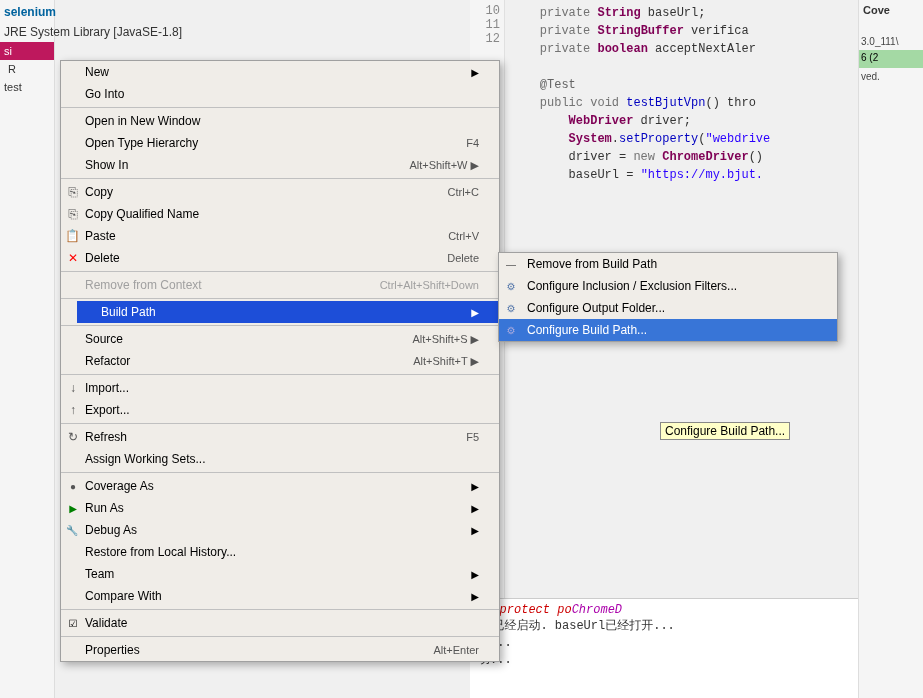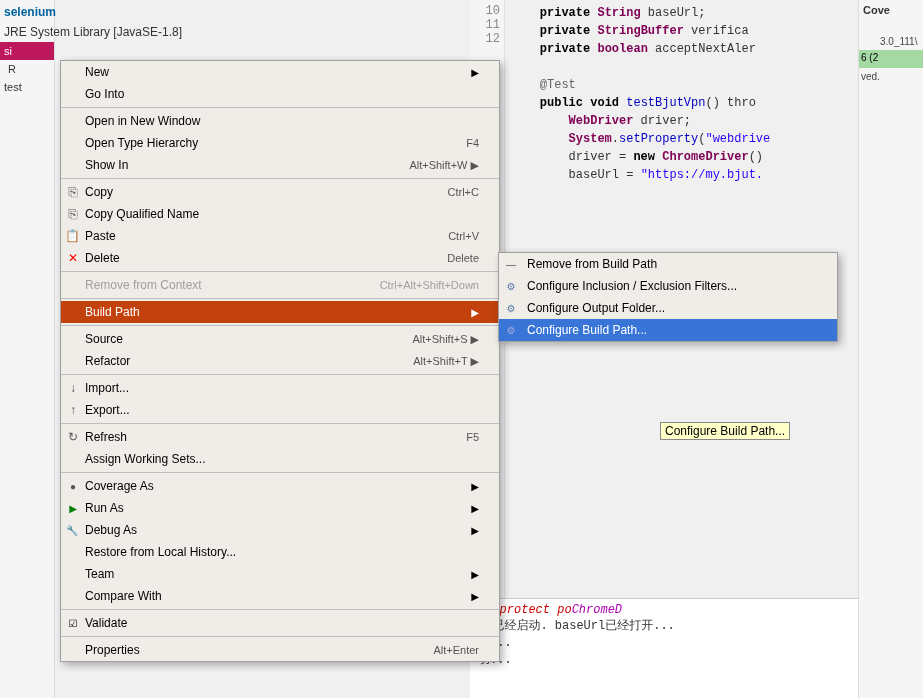--- a/index.html
+++ b/index.html
@@ -61,21 +61,21 @@
       overflow: hidden;
     }
 
     .code-line {
       height: 18px;
       line-height: 18px;
       white-space: nowrap;
       color: #333;
     }
 
-    .kw { color: #000000; font-weight: bold; text-align: right; }
+    .kw { color: #737373; font-weight: normal; text-align: right; }
     .type { color: #7f0055; font-weight: bold; }
     .str { color: #2a00ff; }
     .annotation { color: #646464; }
     .method { color: #0000c0; }
 
     
     .context-menu {
       position: absolute;
       top: 60px;
       left: 60px;
@@ -91,22 +91,23 @@
       align-items: center;
       justify-content: space-between;
       padding: 3px 20px 3px 24px;
       height: 22px;
       color: #000;
       cursor: default;
       position: relative;
     }
 
     .menu-item.highlighted {
-      background: #c2410c;
+      background: #1d4ed8;
       color: white;
+      margin-left: 16px;
     }
 
     .menu-item.disabled {
       color: #a0a0a0;
     }
 
     .menu-separator {
       height: 1px;
       background: #c0c0c0;
       margin: 2px 0;
@@ -274,21 +275,21 @@
   <div class="code-line">
     &nbsp;&nbsp;&nbsp;&nbsp;&nbsp;&nbsp;&nbsp;&nbsp;driver = <span class="kw">new</span> <span class="type">ChromeDriver</span>()
   </div>
   <div class="code-line">
     &nbsp;&nbsp;&nbsp;&nbsp;&nbsp;&nbsp;&nbsp;&nbsp;baseUrl = <span class="str">"https://my.bjut.</span>
   </div>
 </div>
 
 <div class="coverage-panel">
   <div class="coverage-title" style="font-weight:bold; margin-top:2px;">Cove</div>
-  <div style="margin-top:16px; font-size:10px; color:#444; padding:2px 2px;margin-left:19px;">3.0_111\</div>
+  <div style="margin-top:16px; font-size:10px; color:#444; padding:2px 2px;">3.0_111\</div>
   <div class="coverage-green" style="margin:1px 0; font-size:10px; padding:2px;">6 (2</div>
   <div style="font-size:10px; padding:2px; color:#444;">ved.</div>
 </div>
 
 <div class="context-menu">
 
   <div class="menu-item">
     <span class="menu-item-label">New</span>
     <span class="menu-item-arrow">▶</span>
   </div>

